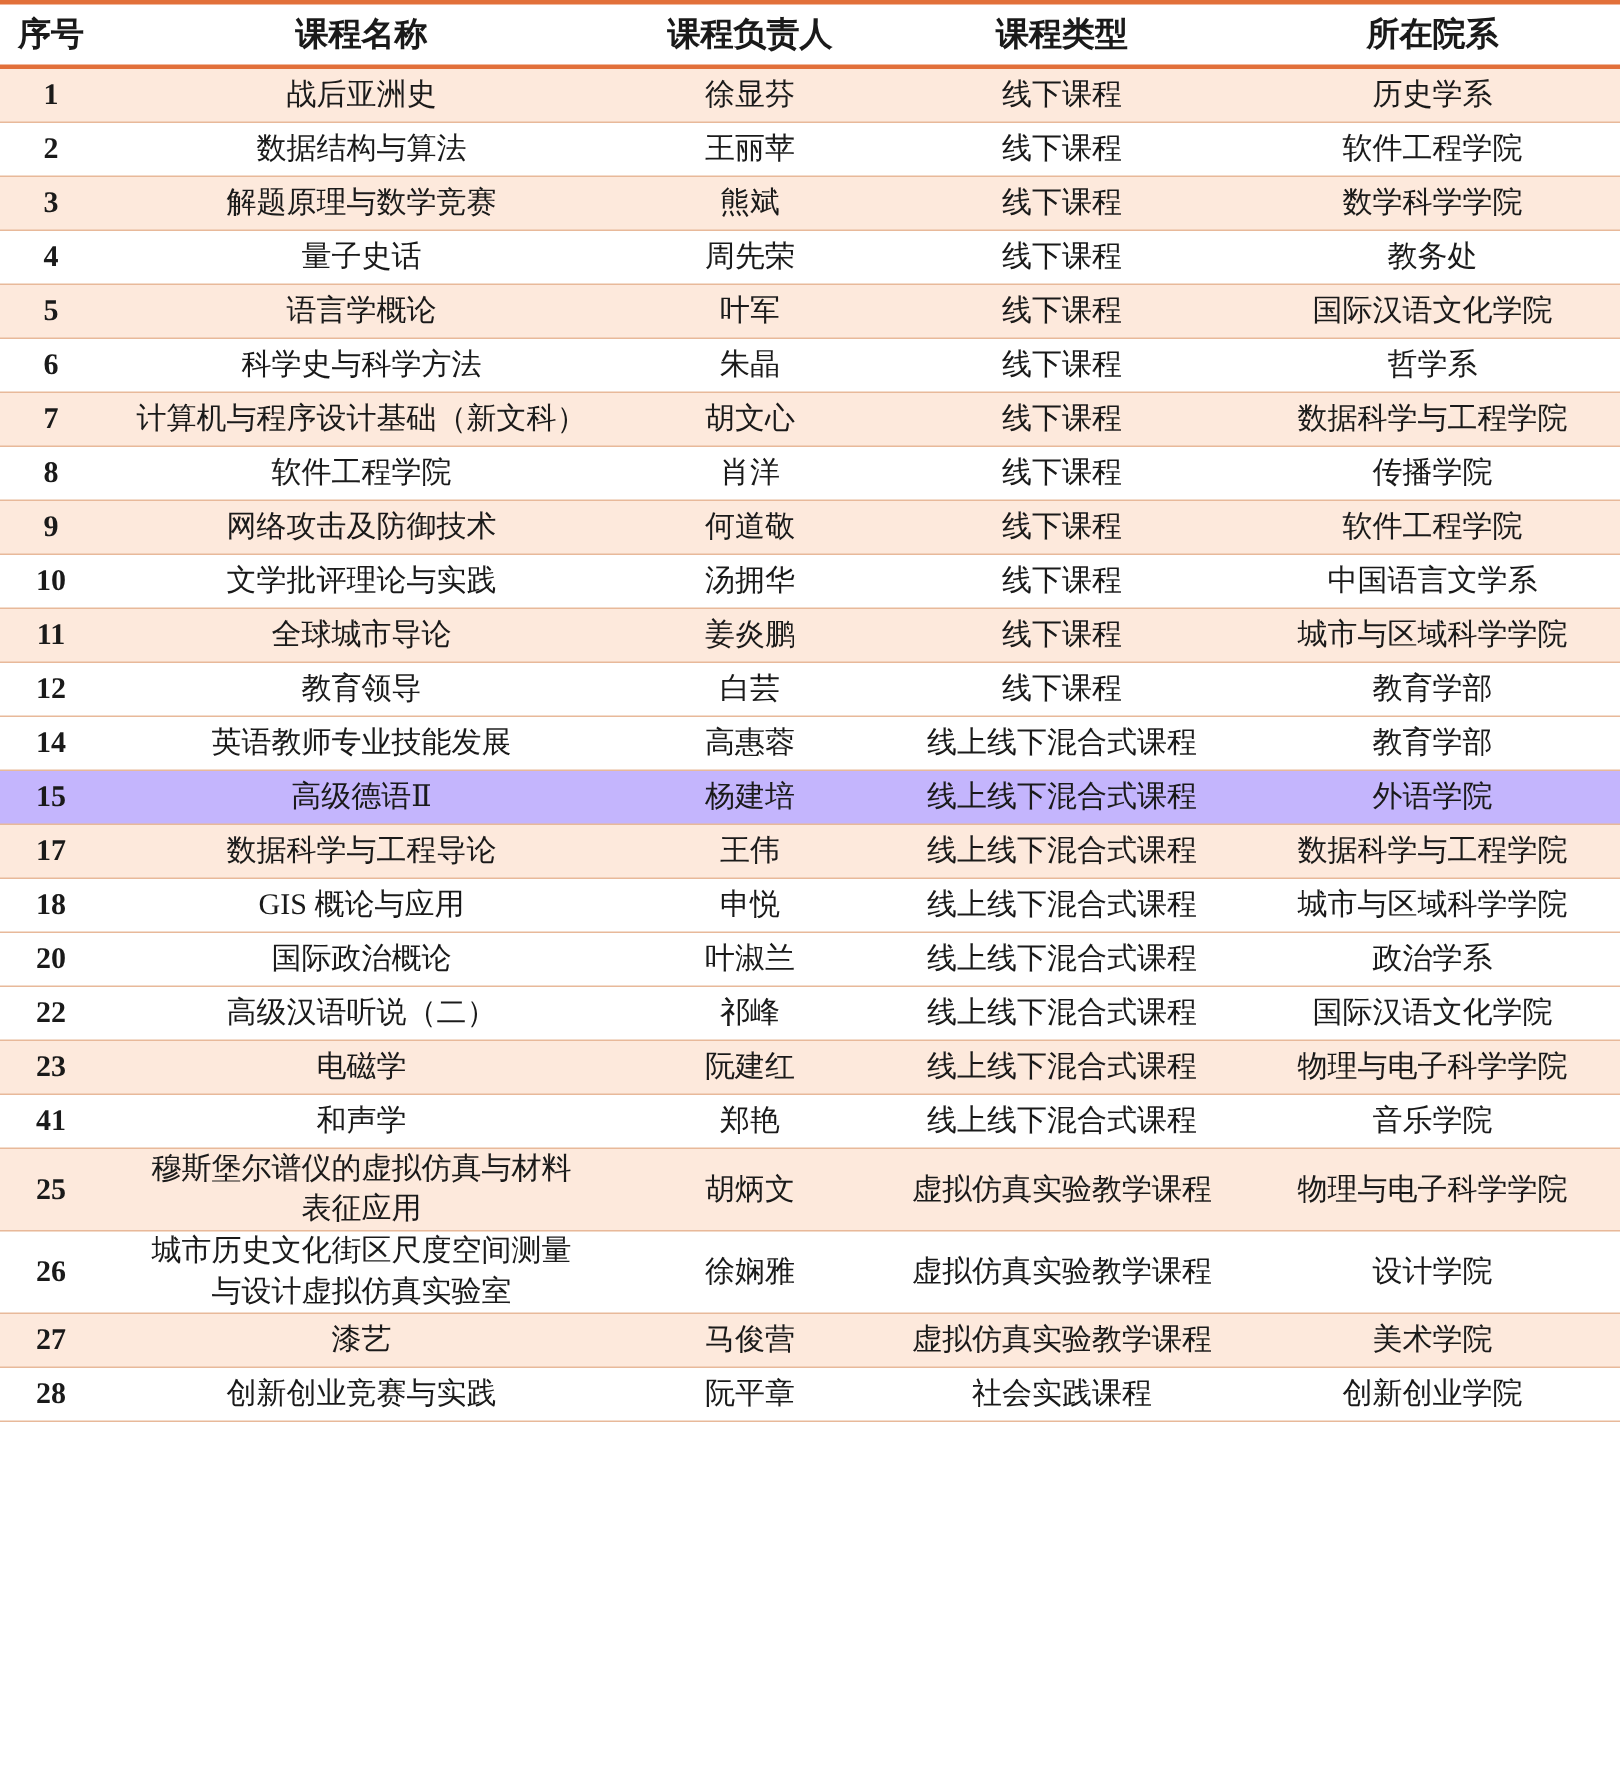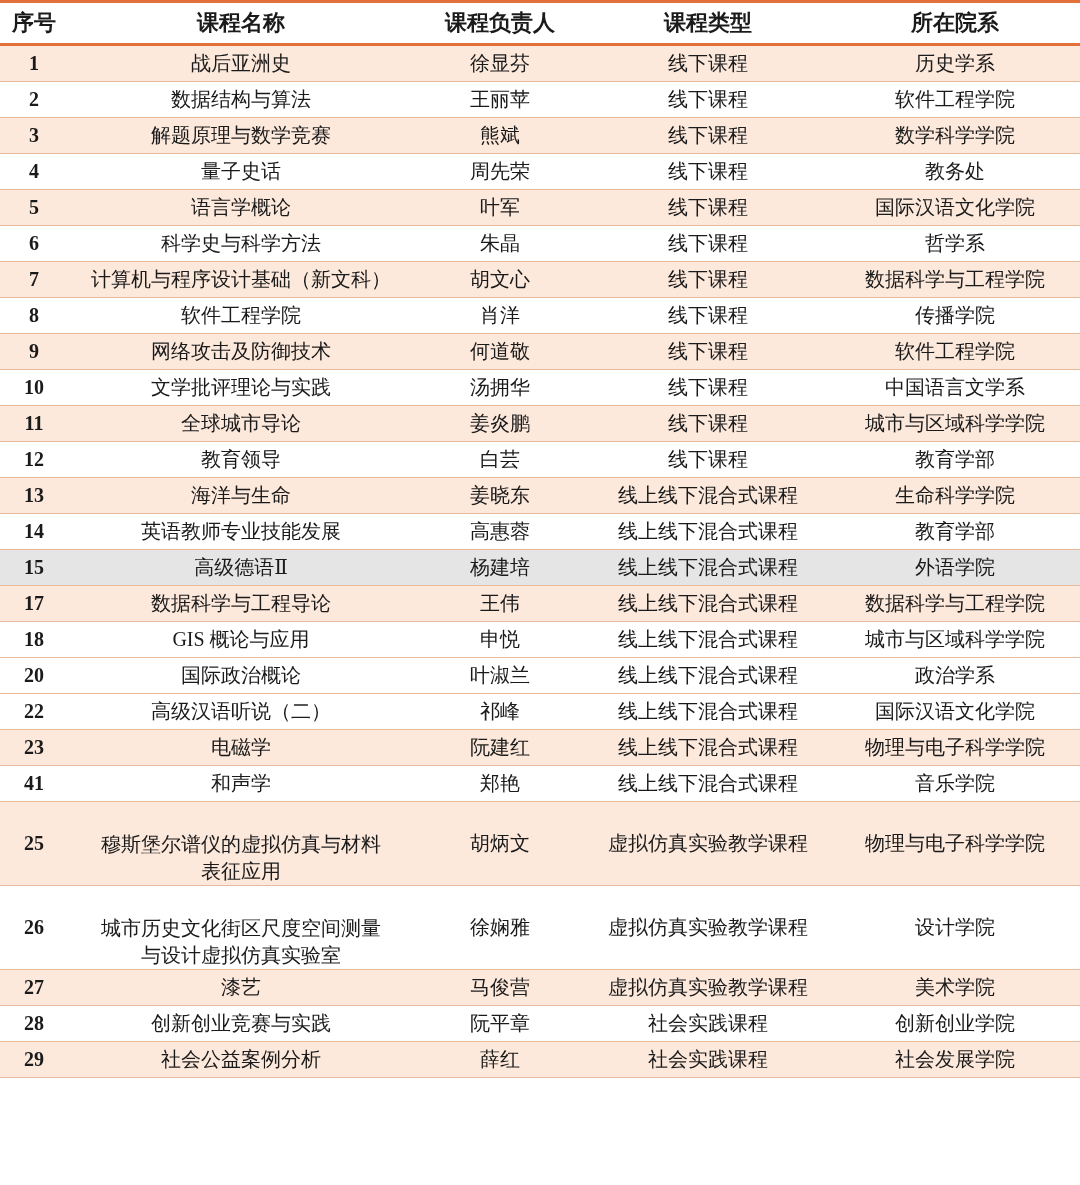--- a/index.html
+++ b/index.html
@@ -57,21 +57,21 @@
     font-weight: bold;
     font-size: 20px;
   }
   tr.shade td {
     background: #fde9dc;
   }
   tr.plain td {
     background: #ffffff;
   }
   tr.highlight td {
-    background: #e5e5e5;
+    background: #c4b5fd;
     border-top: 2px solid #e2231a;
     border-bottom: 2px solid #e2231a;
   }
   tr.highlight td:first-child {
     border-left: 2px solid #e2231a;
   }
   tr.highlight td:last-child {
     border-right: 2px solid #e2231a;
     margin-top: 20px;
   }
@@ -80,21 +80,20 @@
   }
   tr.taller td {
     height: 100px;
   }
   tbody tr:last-child td {
     border-bottom: 3px solid #e2703a;
   }
   .wrap2 {
     display: block;
     padding: 0 20px;
-    margin-top: 29px;
   }
 </style>
 </head>
 <body>
 
 <table id="course-table">
   <colgroup>
     <col class="c-idx">
       <col class="c-name">
       <col class="c-lead">
@@ -188,27 +187,20 @@
         <td class="type">线下课程</td>
         <td class="dept">城市与区域科学学院</td>
       </tr>
       <tr class="plain">
         <td class="idx">12</td>
         <td class="name">教育领导</td>
         <td class="leader">白芸</td>
         <td class="type">线下课程</td>
         <td class="dept">教育学部</td>
       </tr>
-      <tr class="shade">
-        <td class="idx">13</td>
-        <td class="name">海洋与生命</td>
-        <td class="leader">姜晓东</td>
-        <td class="type">线上线下混合式课程</td>
-        <td class="dept">生命科学学院</td>
-      </tr>
       <tr class="plain">
         <td class="idx">14</td>
         <td class="name">英语教师专业技能发展</td>
         <td class="leader">高惠蓉</td>
         <td class="type">线上线下混合式课程</td>
         <td class="dept">教育学部</td>
       </tr>
       <tr class="highlight">
         <td class="idx">15</td>
         <td class="name">高级德语Ⅱ</td>
@@ -283,21 +275,14 @@
         <td class="type">虚拟仿真实验教学课程</td>
         <td class="dept">美术学院</td>
       </tr>
       <tr class="plain">
         <td class="idx">28</td>
         <td class="name">创新创业竞赛与实践</td>
         <td class="leader">阮平章</td>
         <td class="type">社会实践课程</td>
         <td class="dept">创新创业学院</td>
       </tr>
-      <tr class="shade">
-        <td class="idx">29</td>
-        <td class="name">社会公益案例分析</td>
-        <td class="leader">薛红</td>
-        <td class="type">社会实践课程</td>
-        <td class="dept">社会发展学院</td>
-      </tr>
     </tbody>
 </table>
 
 </body></html>

